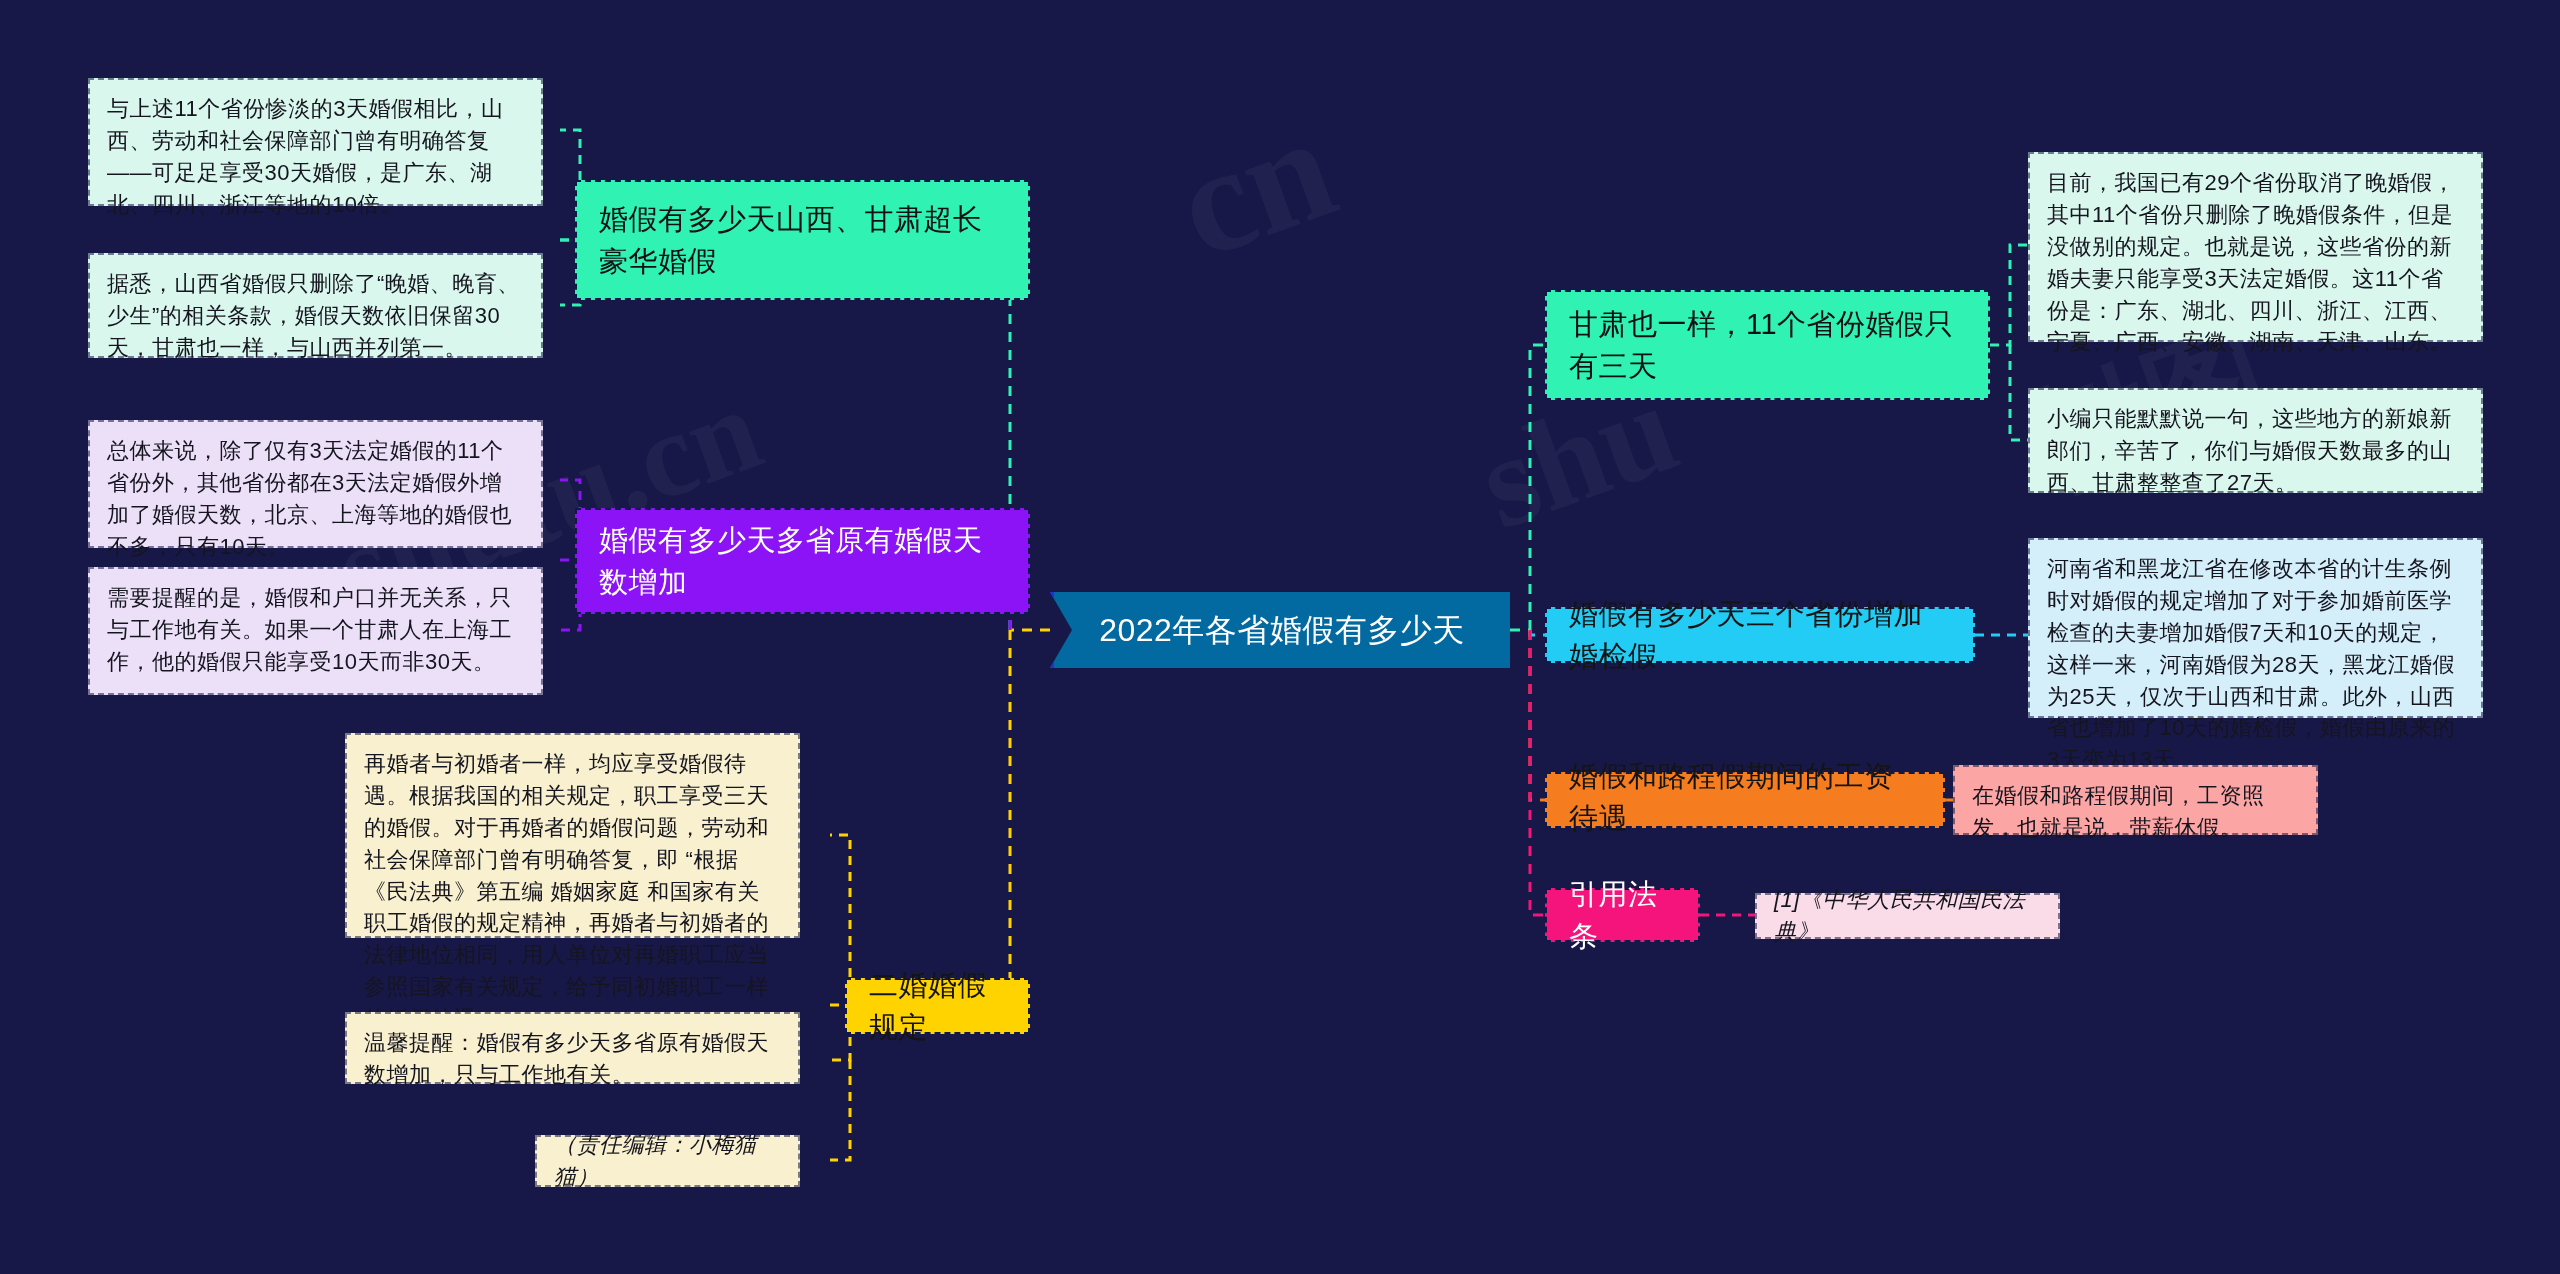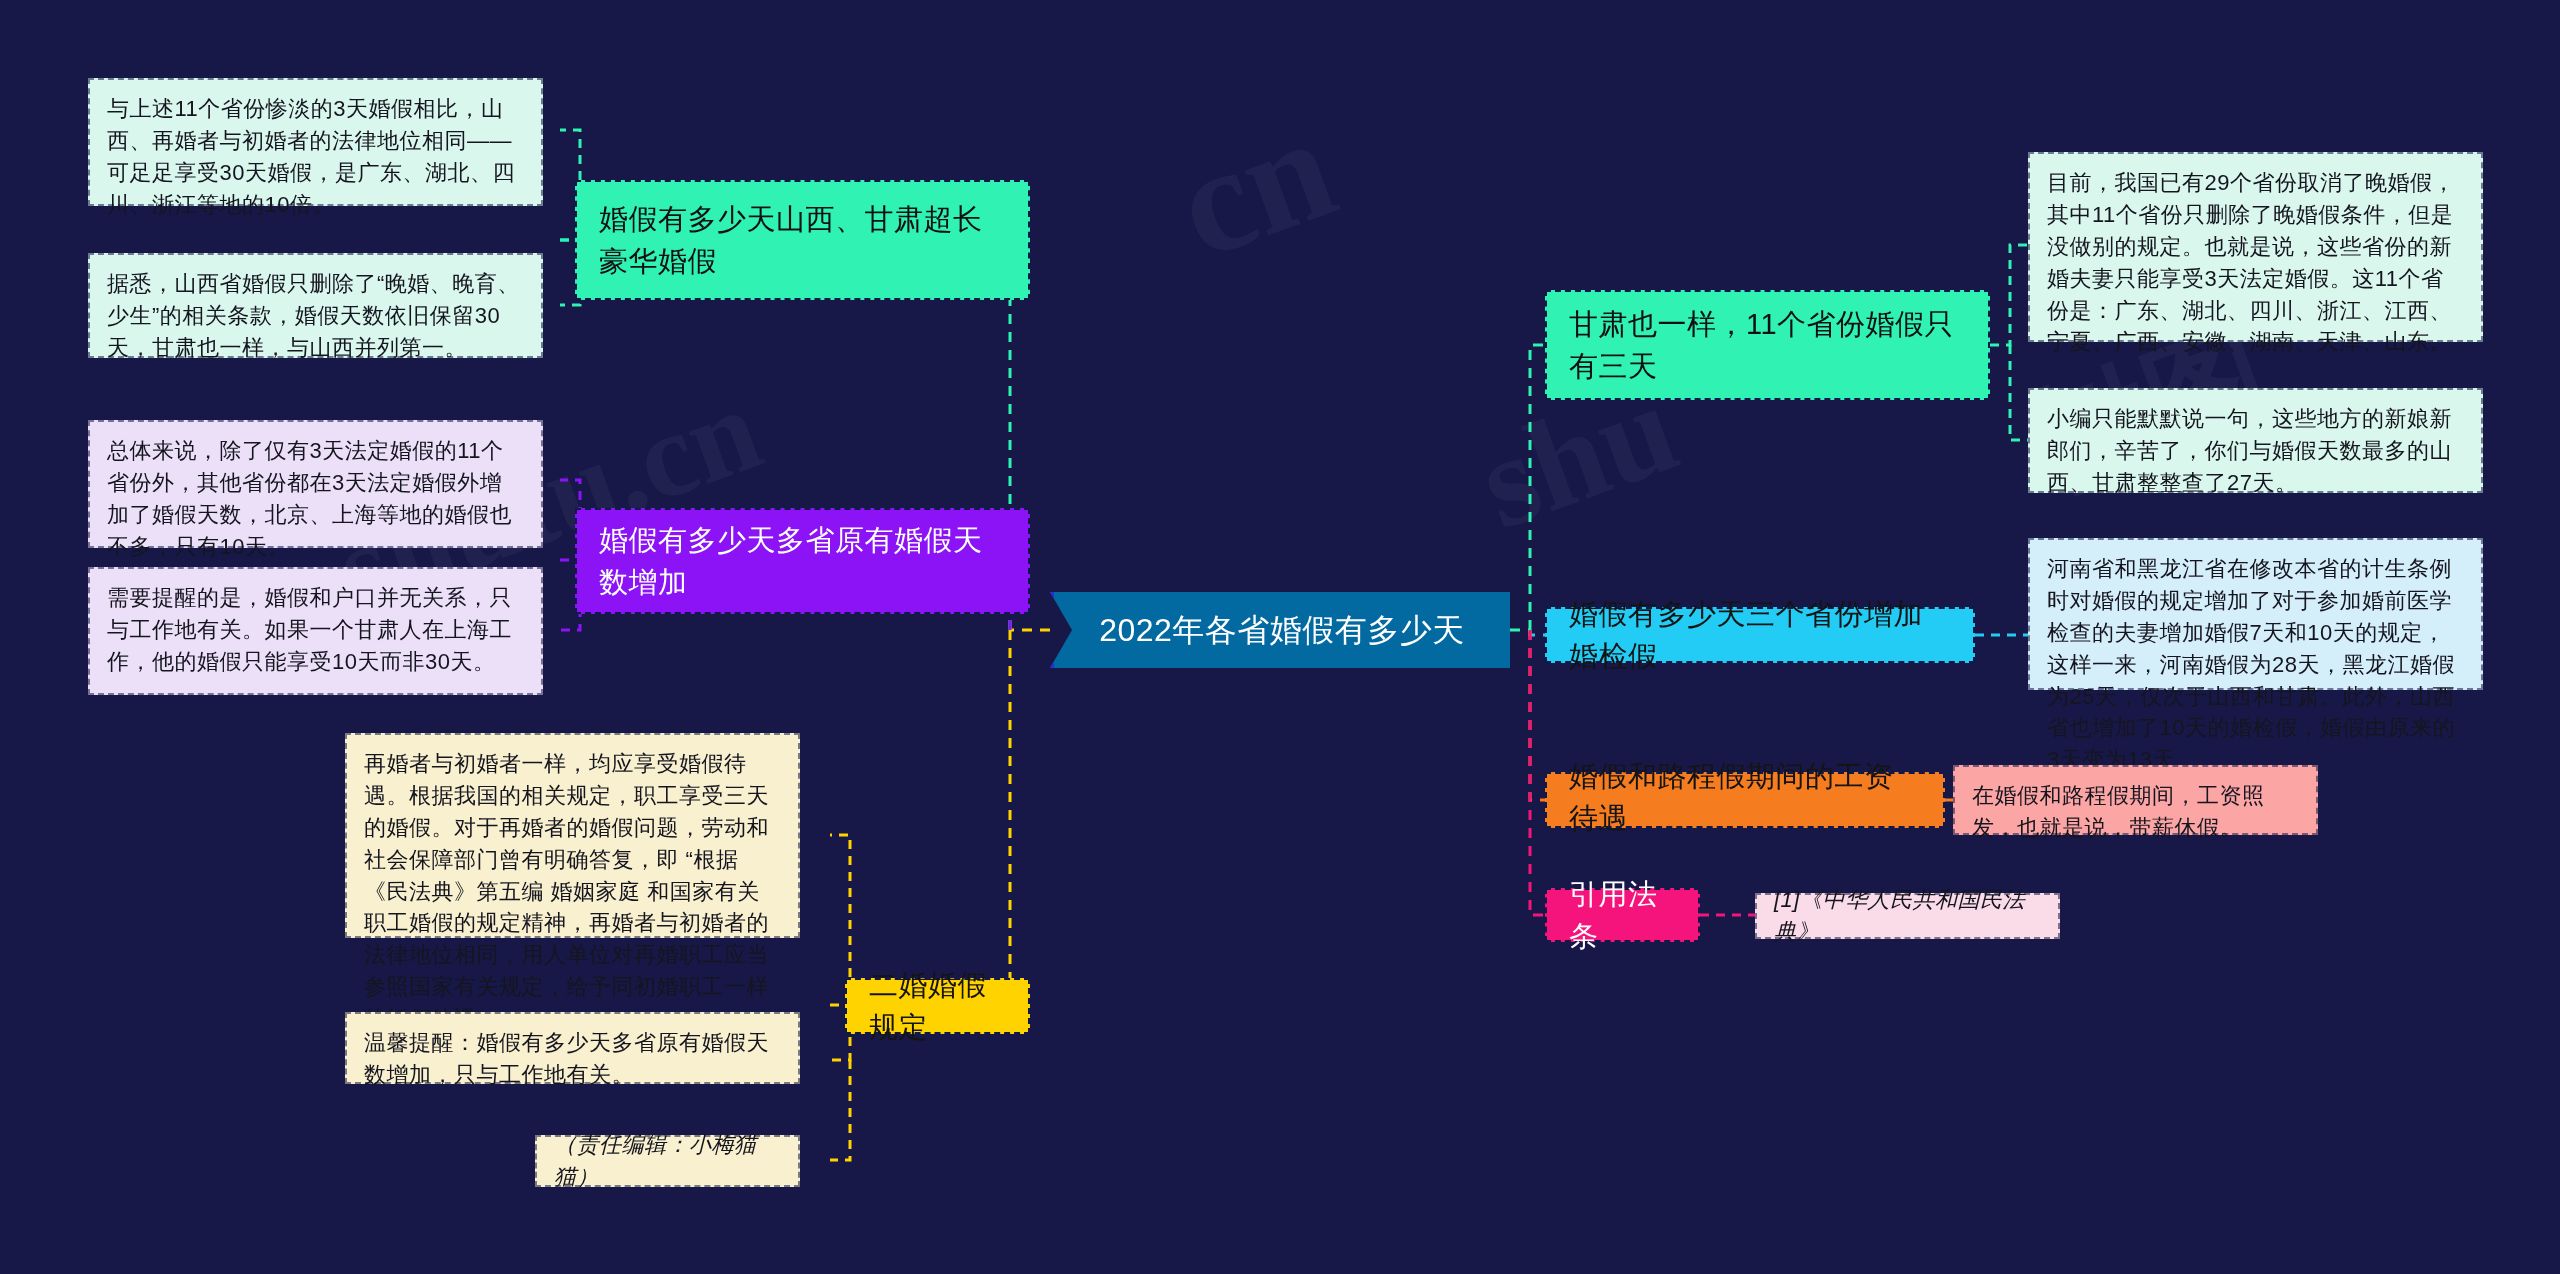--- a/index.html
+++ b/index.html
@@ -127,21 +127,21 @@
   </svg>
 
   <div class="node central" style="left:1050px;top:592px;width:460px;height:76px;">
     <span>2022年各省婚假有多少天</span>
   </div>
 
   <div class="node branch mint" style="left:575px;top:180px;width:455px;height:120px;">
     <span>婚假有多少天山西、甘肃超长豪华婚假</span>
   </div>
   <div class="node leaf mintpale" style="left:88px;top:78px;width:455px;height:128px;">
-    <span class="txt">与上述11个省份惨淡的3天婚假相比，山西、再婚者与初婚者的法律地位相同——可足足享受30天婚假，是广东、湖北、四川、浙江等地的10倍。</span>
+    <span class="txt">与上述11个省份惨淡的3天婚假相比，山西、劳动和社会保障部门曾有明确答复——可足足享受30天婚假，是广东、湖北、四川、浙江等地的10倍。</span>
   </div>
   <div class="node leaf mintpale" style="left:88px;top:253px;width:455px;height:105px;">
     <span class="txt">据悉，山西省婚假只删除了“晚婚、晚育、少生”的相关条款，婚假天数依旧保留30天，甘肃也一样，与山西并列第一。</span>
   </div>
 
   <div class="node branch purple" style="left:575px;top:508px;width:455px;height:106px;">
     <span>婚假有多少天多省原有婚假天数增加</span>
   </div>
   <div class="node leaf lav" style="left:88px;top:420px;width:455px;height:128px;">
     <span class="txt">总体来说，除了仅有3天法定婚假的11个省份外，其他省份都在3天法定婚假外增加了婚假天数，北京、上海等地的婚假也不多，只有10天。</span>
@@ -169,21 +169,21 @@
   <div class="node leaf mintpale" style="left:2028px;top:152px;width:455px;height:190px;">
     <span class="txt">目前，我国已有29个省份取消了晚婚假，其中11个省份只删除了晚婚假条件，但是没做别的规定。也就是说，这些省份的新婚夫妻只能享受3天法定婚假。这11个省份是：广东、湖北、四川、浙江、江西、宁夏、广西、安徽、湖南、天津、山东。</span>
   </div>
   <div class="node leaf mintpale" style="left:2028px;top:388px;width:455px;height:105px;">
     <span class="txt">小编只能默默说一句，这些地方的新娘新郎们，辛苦了，你们与婚假天数最多的山西、甘肃整整查了27天。</span>
   </div>
 
   <div class="node branch cyan" style="left:1545px;top:607px;width:430px;height:56px;">
     <span>婚假有多少天三个省份增加婚检假</span>
   </div>
-  <div class="node leaf skypale" style="left:2028px;top:538px;width:455px;height:152px;">
+  <div class="node leaf skypale" style="left:2028px;top:538px;width:455px;height:180px;">
     <span class="txt">河南省和黑龙江省在修改本省的计生条例时对婚假的规定增加了对于参加婚前医学检查的夫妻增加婚假7天和10天的规定，这样一来，河南婚假为28天，黑龙江婚假为25天，仅次于山西和甘肃。此外，山西省也增加了10天的婚检假，婚假由原来的3天变为13天。</span>
   </div>
 
   <div class="node branch orange" style="left:1545px;top:772px;width:400px;height:56px;font-family:Liberation Mono, monospace;">
     <span>婚假和路程假期间的工资待遇</span>
   </div>
   <div class="node leaf peach" style="left:1953px;top:765px;width:365px;height:70px;">
     <span class="txt">在婚假和路程假期间，工资照发，也就是说，带薪休假。</span>
   </div>
 

